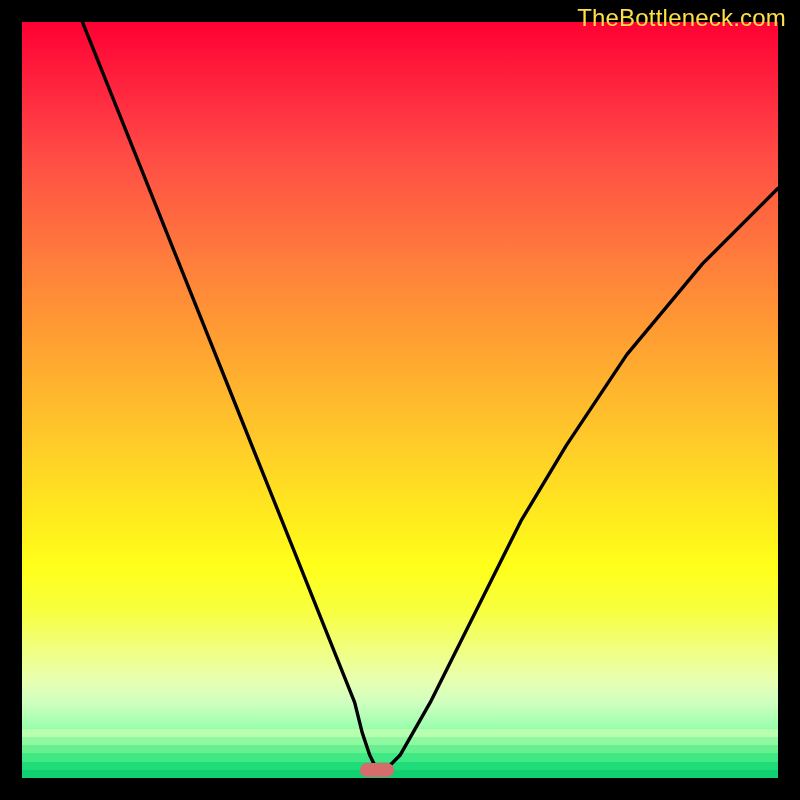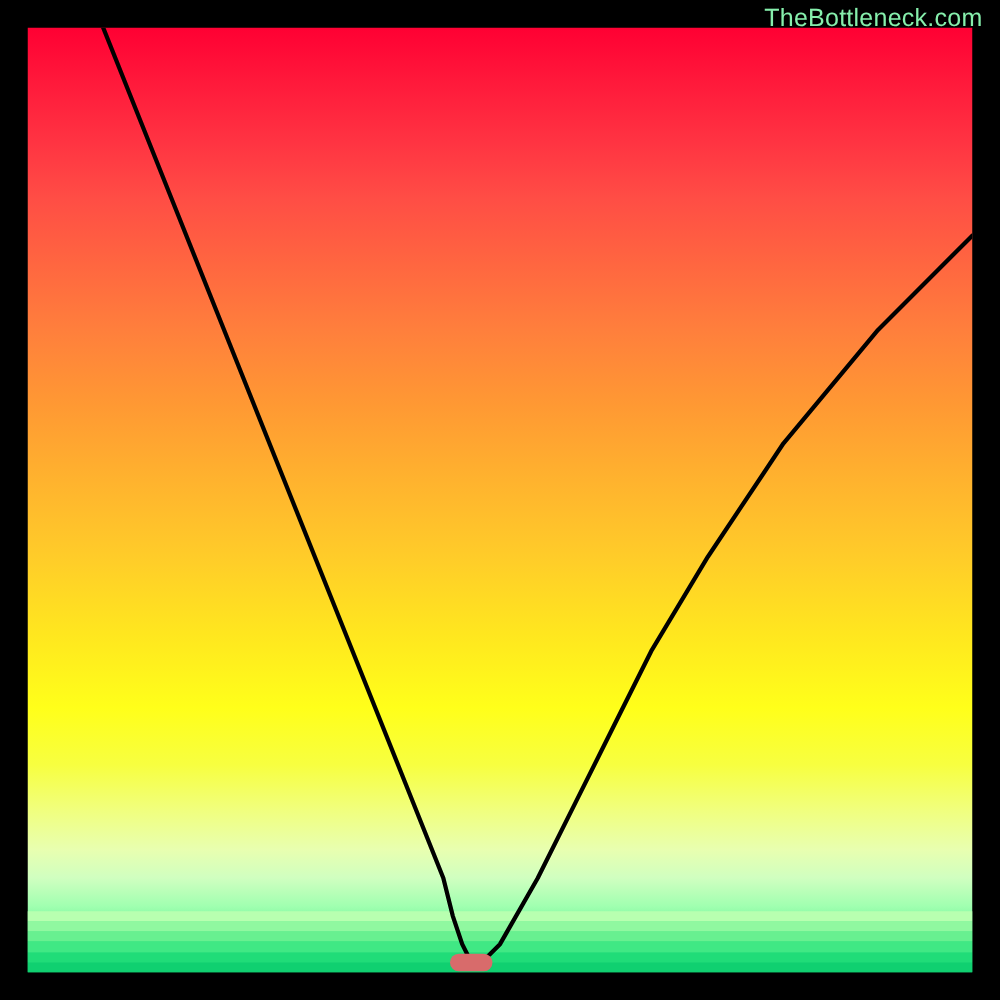--- a/index.html
+++ b/index.html
@@ -14,22 +14,22 @@
   .frame {
     position: relative;
     width: 800px;
     height: 800px;
     background: #000;
   }
   .watermark {
     position: absolute;
     top: 4px;
     right: 14px;
-    color: #86efac;
-    font-size: 20px;
+    color: #fde047;
+    font-size: 24px;
     font-weight: 500;
     letter-spacing: 0.2px;
     z-index: 40;
     user-select: none;
   }
   .plot-area {
     position: absolute;
     left: 22px;
     top: 22px;
     width: 756px;

